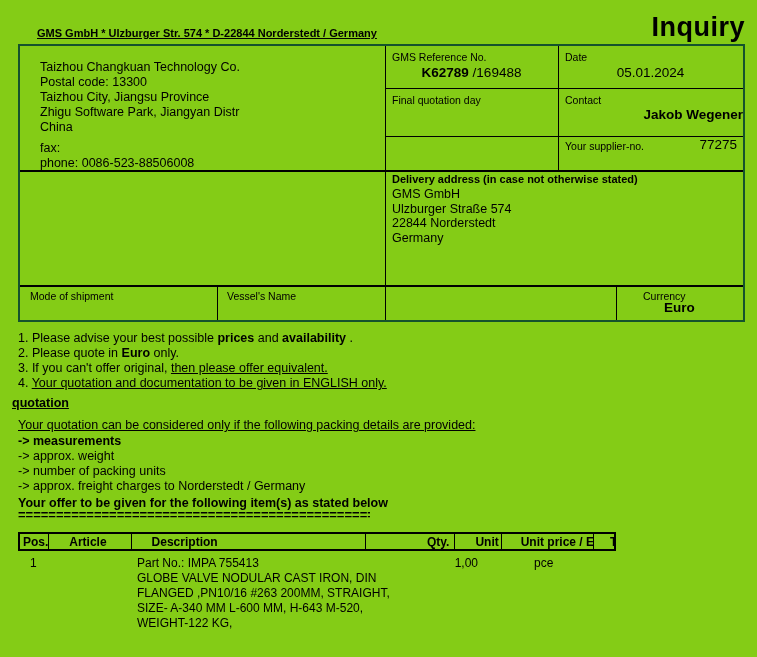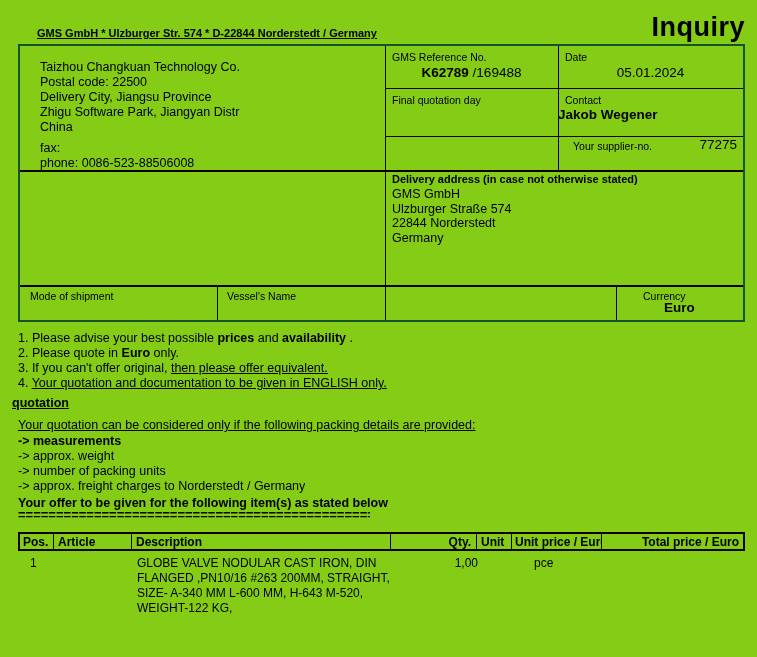--- a/index.html
+++ b/index.html
@@ -18,41 +18,41 @@
   .main-box{left:18px;top:44px;width:727px;height:278px;border:2px solid #14532d;box-sizing:border-box;}
 
   .cell-label{font-size:10.5px;white-space:nowrap;}
   .cell-value{font-size:13.5px;white-space:nowrap;}
 
   .recipient{left:20px;top:14px;font-size:12.5px;line-height:15px;white-space:nowrap;}
   .recipient .gap{height:6px;}
 
   .ref-value{left:365px;top:19px;width:173px;text-align:center;}
   .date-value{left:538px;top:19px;width:185px;text-align:center;}
-  .contact-value{left:538px;top:61px;width:185px;text-align:left;font-weight:bold;}
+  .contact-value{left:538px;top:61px;width:185px;text-align:right;font-weight:bold;}
   .supplier-value{left:630px;top:91px;width:87px;text-align:right;}
   .currency-value{left:596px;top:254px;width:127px;text-align:center;font-weight:bold;}
 
   .delivery-label{left:372px;top:127px;font-size:11px;font-weight:bold;white-space:nowrap;}
   .delivery-lines{left:372px;top:141px;font-size:12.5px;line-height:14.5px;white-space:nowrap;}
 
   
   .bodytext{font-size:12.5px;line-height:15px;white-space:nowrap;}
   .instructions{left:18px;top:331px;}
   .b{font-weight:bold;}
   .u{text-decoration:underline;}
   .important{left:12px;top:396px;font-size:12.5px;font-weight:bold;text-decoration:underline;}
   .packing-intro{left:18px;top:418px;font-size:12.5px;text-decoration:underline;white-space:nowrap;}
   .packing-items{left:18px;top:434px;}
   .packing-items .first{font-weight:bold;}
   .offer-heading{left:18px;top:496px;font-size:12.5px;font-weight:bold;white-space:nowrap;}
   .separator{left:18px;top:507px;width:352px;font-size:13px;font-weight:bold;overflow:hidden;white-space:nowrap;}
 
   
-  .items-header{left:18px;top:532px;width:727px;height:19px;border:2px solid #000;box-sizing:border-box;display:flex;}
+  .items-header{left:18px;top:532px;width:598px;height:19px;border:2px solid #000;box-sizing:border-box;display:flex;gap:16px;}
   .items-header .hcell{box-sizing:border-box;border-right:1px solid #000;font-size:12px;font-weight:bold;
     padding:1px 0 0 4px;overflow:hidden;white-space:nowrap;}
   .items-header .hcell:last-child{border-right:none;}
   .hc-pos{width:34px;padding-left:3px !important;}
   .hc-article{width:78px;}
   .hc-desc{width:259px;}
   .hc-qty{width:86px;text-align:right;padding:1px 5px 0 0 !important;}
   .hc-unit{width:35px;}
   .hc-uprice{width:90px;padding-left:3px !important;}
   .hc-tprice{flex:1;text-align:right;padding:1px 4px 0 0 !important;}
@@ -78,41 +78,41 @@
     <div class="line" style="left:365px;top:42px;width:358px;height:1px;"></div>
     <div class="line" style="left:365px;top:90px;width:358px;height:1px;"></div>
     <div class="line" style="left:0;top:124px;width:723px;height:2px;"></div>
     <div class="line" style="left:0;top:239px;width:723px;height:2px;"></div>
     <div class="line" style="left:197px;top:241px;width:1px;height:33px;"></div>
     <div class="line" style="left:365px;top:241px;width:1px;height:33px;"></div>
     <div class="line" style="left:596px;top:241px;width:1px;height:33px;"></div>
 
     <div class="abs recipient">
       <div>Taizhou Changkuan Technology Co.</div>
-      <div>Postal code: 22500</div>
-      <div>Delivery City, Jiangsu Province</div>
+      <div>Postal code: 13300</div>
+      <div>Taizhou City, Jiangsu Province</div>
       <div>Zhigu Software Park, Jiangyan Distr</div>
       <div>China</div>
       <div class="gap"></div>
       <div>fax:</div>
       <div>phone: 0086-523-88506008</div>
     </div>
 
     <div class="abs cell-label" style="left:372px;top:5px;">GMS Reference No.</div>
     <div class="abs cell-value ref-value"><span class="b">K62789</span><span> /169488</span></div>
 
     <div class="abs cell-label" style="left:545px;top:5px;">Date</div>
     <div class="abs cell-value date-value">05.01.2024</div>
 
     <div class="abs cell-label" style="left:372px;top:48px;">Final quotation day</div>
 
     <div class="abs cell-label" style="left:545px;top:48px;">Contact</div>
     <div class="abs cell-value contact-value">Jakob Wegener</div>
 
-    <div class="abs cell-label" style="left:545px;top:94px;margin-left:8px;">Your supplier-no.</div>
+    <div class="abs cell-label" style="left:545px;top:94px;">Your supplier-no.</div>
     <div class="abs cell-value supplier-value">77275</div>
 
     <div class="abs delivery-label">Delivery address (in case not otherwise stated)</div>
     <div class="abs delivery-lines">
       <div>GMS GmbH</div>
       <div>Ulzburger Straße 574</div>
       <div>22844 Norderstedt</div>
       <div>Germany</div>
     </div>
 
@@ -147,20 +147,21 @@
     <div class="hcell hc-article">Article</div>
     <div class="hcell hc-desc">Description</div>
     <div class="hcell hc-qty">Qty.</div>
     <div class="hcell hc-unit">Unit</div>
     <div class="hcell hc-uprice">Unit price / Euro</div>
     <div class="hcell hc-tprice">Total price / Euro</div>
   </div>
 
   <div class="abs row-pos">1</div>
   <div class="abs row-desc">
+    <div>Part No.: IMPA 755413</div>
     <div>GLOBE VALVE NODULAR CAST IRON, DIN</div>
     <div>FLANGED ,PN10/16 #263 200MM, STRAIGHT,</div>
     <div>SIZE- A-340 MM L-600 MM, H-643 M-520,</div>
     <div>WEIGHT-122 KG,</div>
   </div>
   <div class="abs row-qty">1,00</div>
   <div class="abs row-unit">pce</div>
 
 </div>
 

